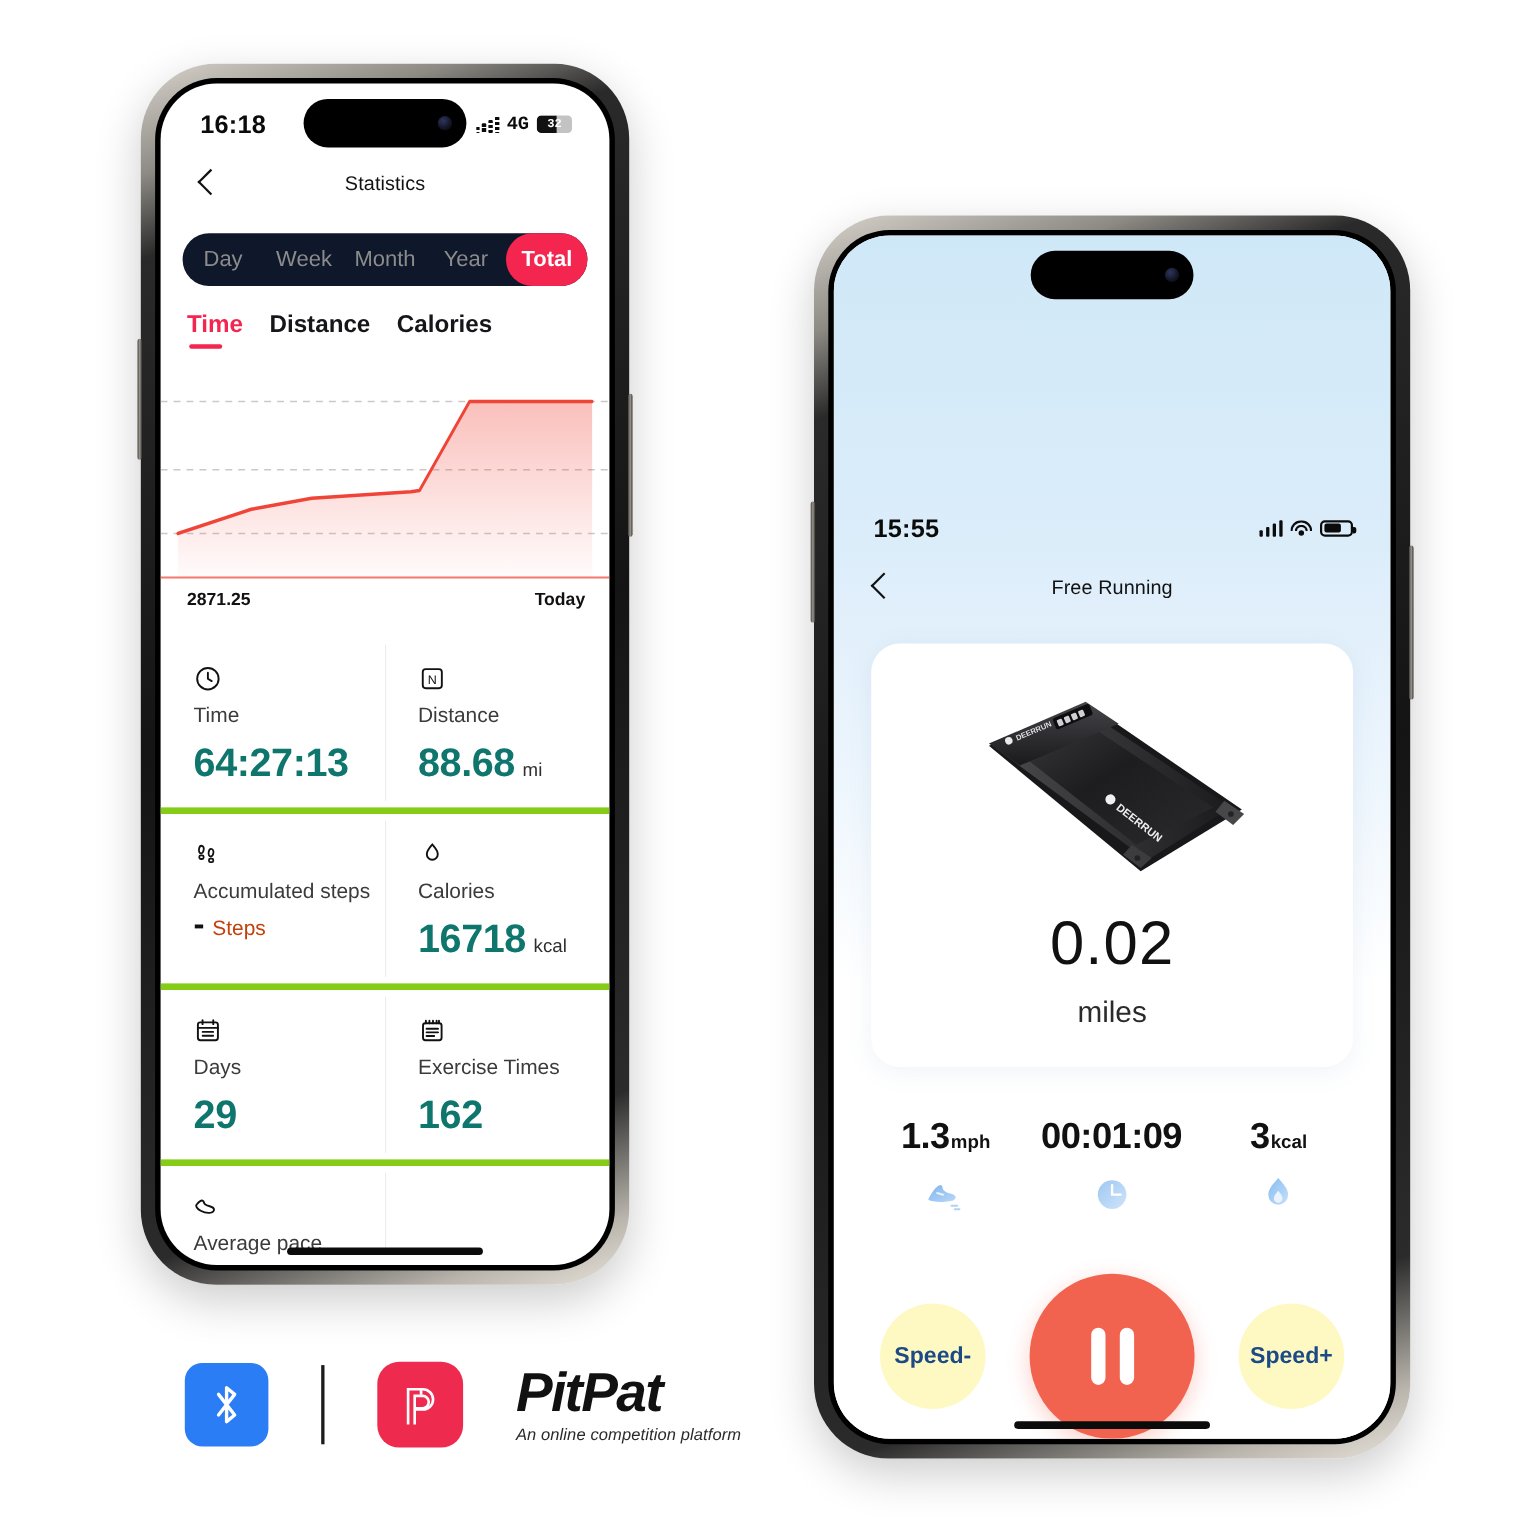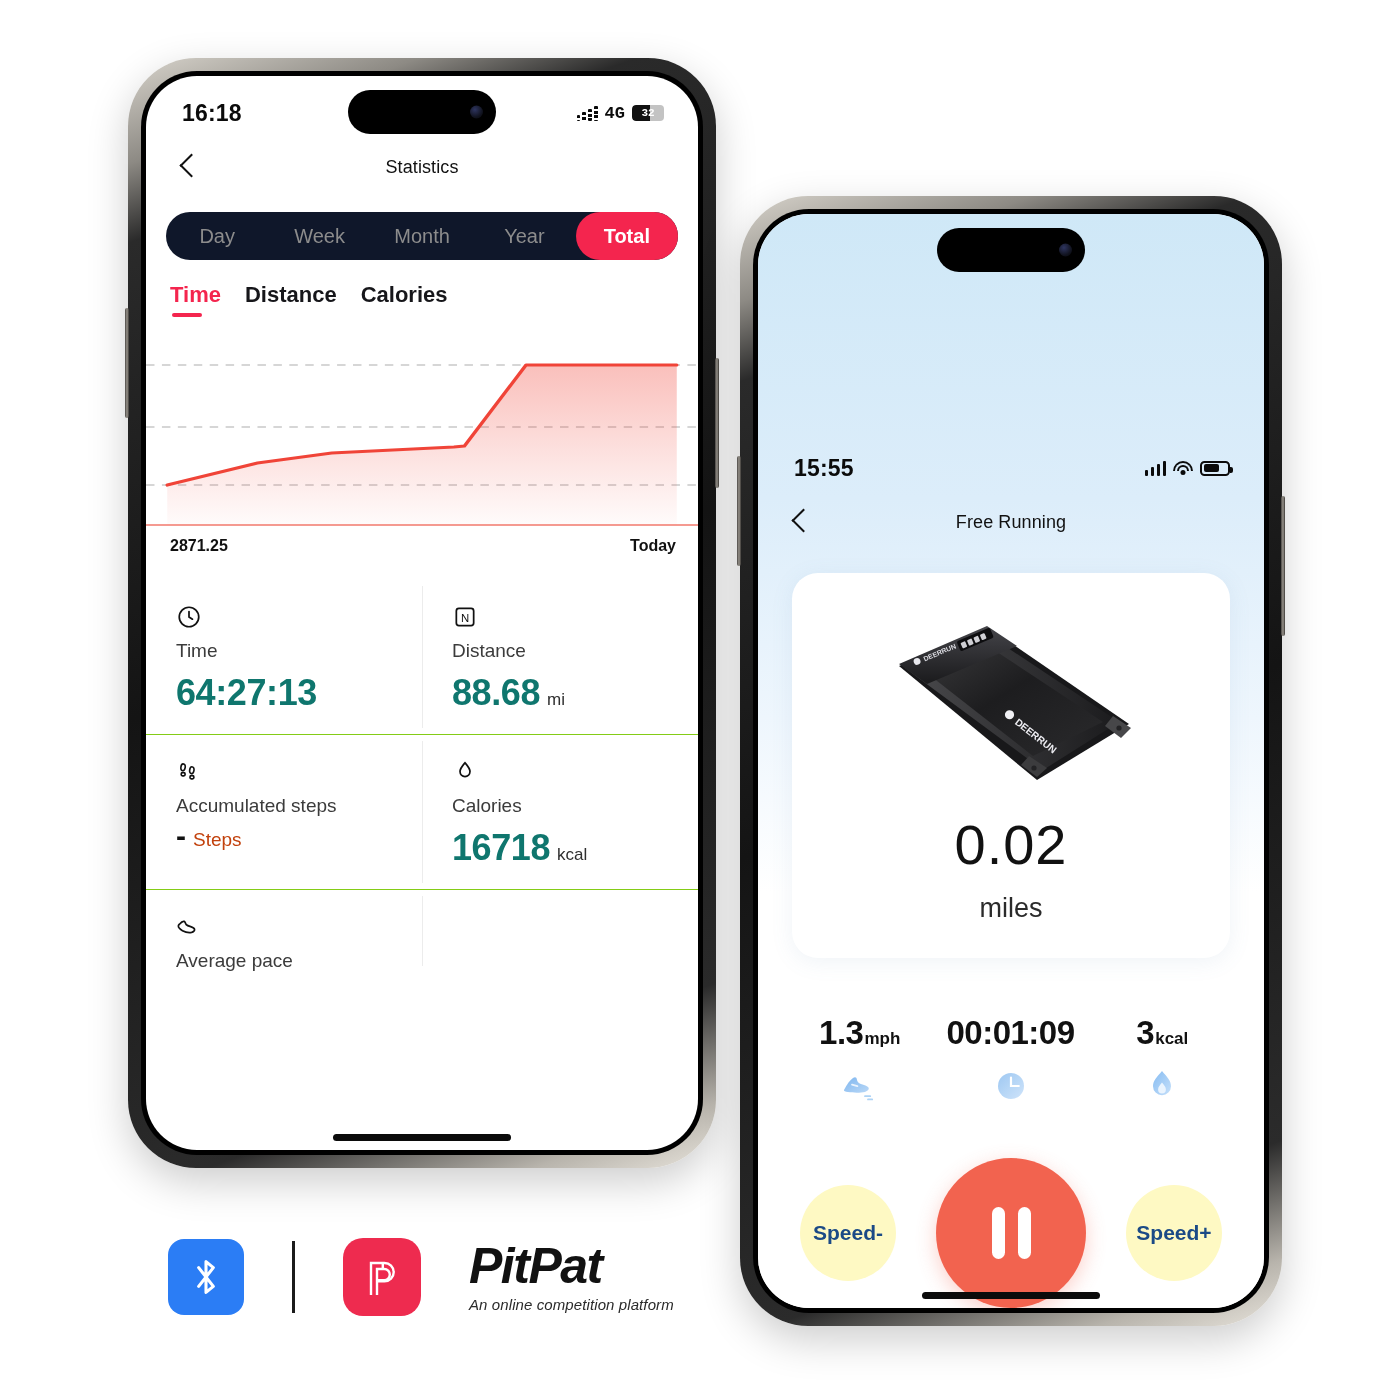--- a/index.html
+++ b/index.html
@@ -31,21 +31,21 @@
     overflow: hidden;
     position: relative;
     background: #fff;
   }
   .side-btn {
     position: absolute; background: linear-gradient(90deg,#4a4744,#9a958d,#3a3734);
     border-radius: 2px;
   }
 
   
-  #phone-left { left: 128px; top: 58px; width: 588px; height: 1110px; }
+  #phone-left { left: 128px; top: 58px; width: 444px; height: 1110px; }
   
   #phone-right { left: 740px; top: 196px; width: 542px; height: 1130px; }
 
   
   .island {
     position: absolute; top: 14px; left: 50%; transform: translateX(-50%);
     width: 148px; height: 44px; border-radius: 22px; background: #000;
     z-index: 20;
   }
   .island .cam {
@@ -139,21 +139,21 @@
   .chart-wrap { position:relative; margin-top: 26px; height: 215px; padding: 0 0 0 0; }
   .chart-wrap svg { display:block; width:100%; height: 190px; }
   .chart-axis-row {
     display:flex; justify-content:space-between; padding: 4px 22px 0 24px;
     font-size:16px; font-weight:700; color:#111;
   }
   .chart-axis-row .left { font-weight:600; }
 
   
   .stats-grid { margin-top: 22px; }
-  .srow { display:flex; border-top: 1px solid #84cc16; }
+  .srow { display:flex; border-top: 6px solid #84cc16; }
   .srow:first-child { border-top: none; }
   .scell { flex: 1 1 50%; padding: 22px 0 20px 30px; position:relative; min-height: 132px; }
   .scell + .scell:before {
     content:''; position:absolute; left:0; top: 6px; bottom: 6px; width:1px; background:#ececec;
   }
   .sicon { height: 30px; display:flex; align-items:center; }
   .slabel { font-size: 19px; color:#3b3b3b; margin-top: 8px; }
   .svalue { margin-top: 10px; display:flex; align-items:baseline; gap: 7px; }
   .svalue b { font-size: 36px; font-weight:800; color:#0f766e; letter-spacing:-.4px; }
   .svalue .unit { font-size:17px; color:#2f2f2f; font-weight:500; }
@@ -175,21 +175,21 @@
   .rp-content { position:relative; height:100%; display:flex; flex-direction:column;justify-content:flex-end; }
   .rp-card {
     margin: 20px 34px 0 34px; background:#fff; border-radius: 26px;
     box-shadow: 0 4px 22px rgba(100,140,180,.10);
     padding: 26px 0 34px 0; text-align:center;
   }
   .treadmill { height: 210px; display:flex; align-items:center; justify-content:center; }
   .big-num { font-size: 56px; font-weight:400; color:#111; letter-spacing: 1px; line-height:1; margin-top: 8px; }
   .big-unit { font-size: 27px; color:#2b2b2b; margin-top: 20px; }
 
-  .rp-metrics { display:flex; margin-top: 56px; padding: 0 26px; }
+  .rp-metrics { display:flex; margin-top: 44px; padding: 0 26px; }
   .rm { flex:1; text-align:center; }
   .rm-val { display:flex; align-items:baseline; justify-content:center; gap:1px; }
   .rm-val b { font-size: 33px; font-weight:800; color:#111; letter-spacing:-.5px; }
   .rm-val span { font-size: 17px; font-weight:600; color:#111; }
   .rm-icon { margin-top: 14px; height: 40px; display:flex; align-items:center; justify-content:center; }
 
   .rp-controls { display:flex; align-items:center; justify-content:center; gap: 40px; margin-top: 52px; }
   .speed-btn {
     width: 96px; height: 96px; border-radius:50%; background:#fef9c3;
     display:flex; align-items:center; justify-content:center;
@@ -356,20 +356,47 @@
                 </svg>
               </div>
               <div class="slabel">Calories</div>
               <div class="svalue">
                 <b>16718</b>
                 <span class="unit">kcal</span>
               </div>
             </div>
           </div>
 
+          <div class="srow">
+            <div class="scell">
+              <div class="sicon">
+                <svg width="26" height="26" viewBox="0 0 24 24" fill="none" stroke="#111" stroke-width="1.6">
+                  <rect x="3.6" y="5" width="16.8" height="15" rx="2"></rect>
+                  <path d="M3.6 9.6h16.8M7.5 3.2v3.3M16.5 3.2v3.3M7.6 13h8.8M7.6 16.3h8.8" stroke-linecap="round"></path>
+                </svg>
+              </div>
+              <div class="slabel">Days</div>
+              <div class="svalue">
+                <b>29</b>
+              </div>
+            </div>
+            <div class="scell">
+              <div class="sicon">
+                <svg width="26" height="26" viewBox="0 0 24 24" fill="none" stroke="#111" stroke-width="1.6">
+                  <rect x="4.2" y="5.8" width="15.6" height="14.2" rx="2"></rect>
+                  <path d="M6.6 5.8V3.6M9.6 5.8V3.6M12.6 5.8V3.6M15.6 5.8V3.6M17.6 5.8V3.6" stroke-linecap="round"></path>
+                  <path d="M7.2 10.4h9.6M7.2 13.4h9.6M7.2 16.4h6.4" stroke-linecap="round"></path>
+                </svg>
+              </div>
+              <div class="slabel">Exercise Times</div>
+              <div class="svalue">
+                <b>162</b>
+              </div>
+            </div>
+          </div>
 
           <div class="srow">
             <div class="scell" style="min-height:80px; padding-bottom:0;">
               <div class="sicon">
                 <svg width="28" height="26" viewBox="0 0 26 24" fill="none" stroke="#111" stroke-width="1.6">
                   <path d="M3.2 9.4c1.6-1.9 3.2-3 4.4-2.6 1.1.4 1 2 1.9 3 .9 1 2.5 1.4 4.1 1.8 1.7.5 3.3 1.2 3.6 2.5.3 1.3-.9 2.5-2.7 2.9-2.6.5-6.1-.3-8.5-1.6C3.5 14 2.1 12.2 2.2 11c.1-.6.5-1.1 1-1.6Z" stroke-linejoin="round"></path>
                 </svg>
               </div>
               <div class="slabel">Average pace</div>
             </div>

